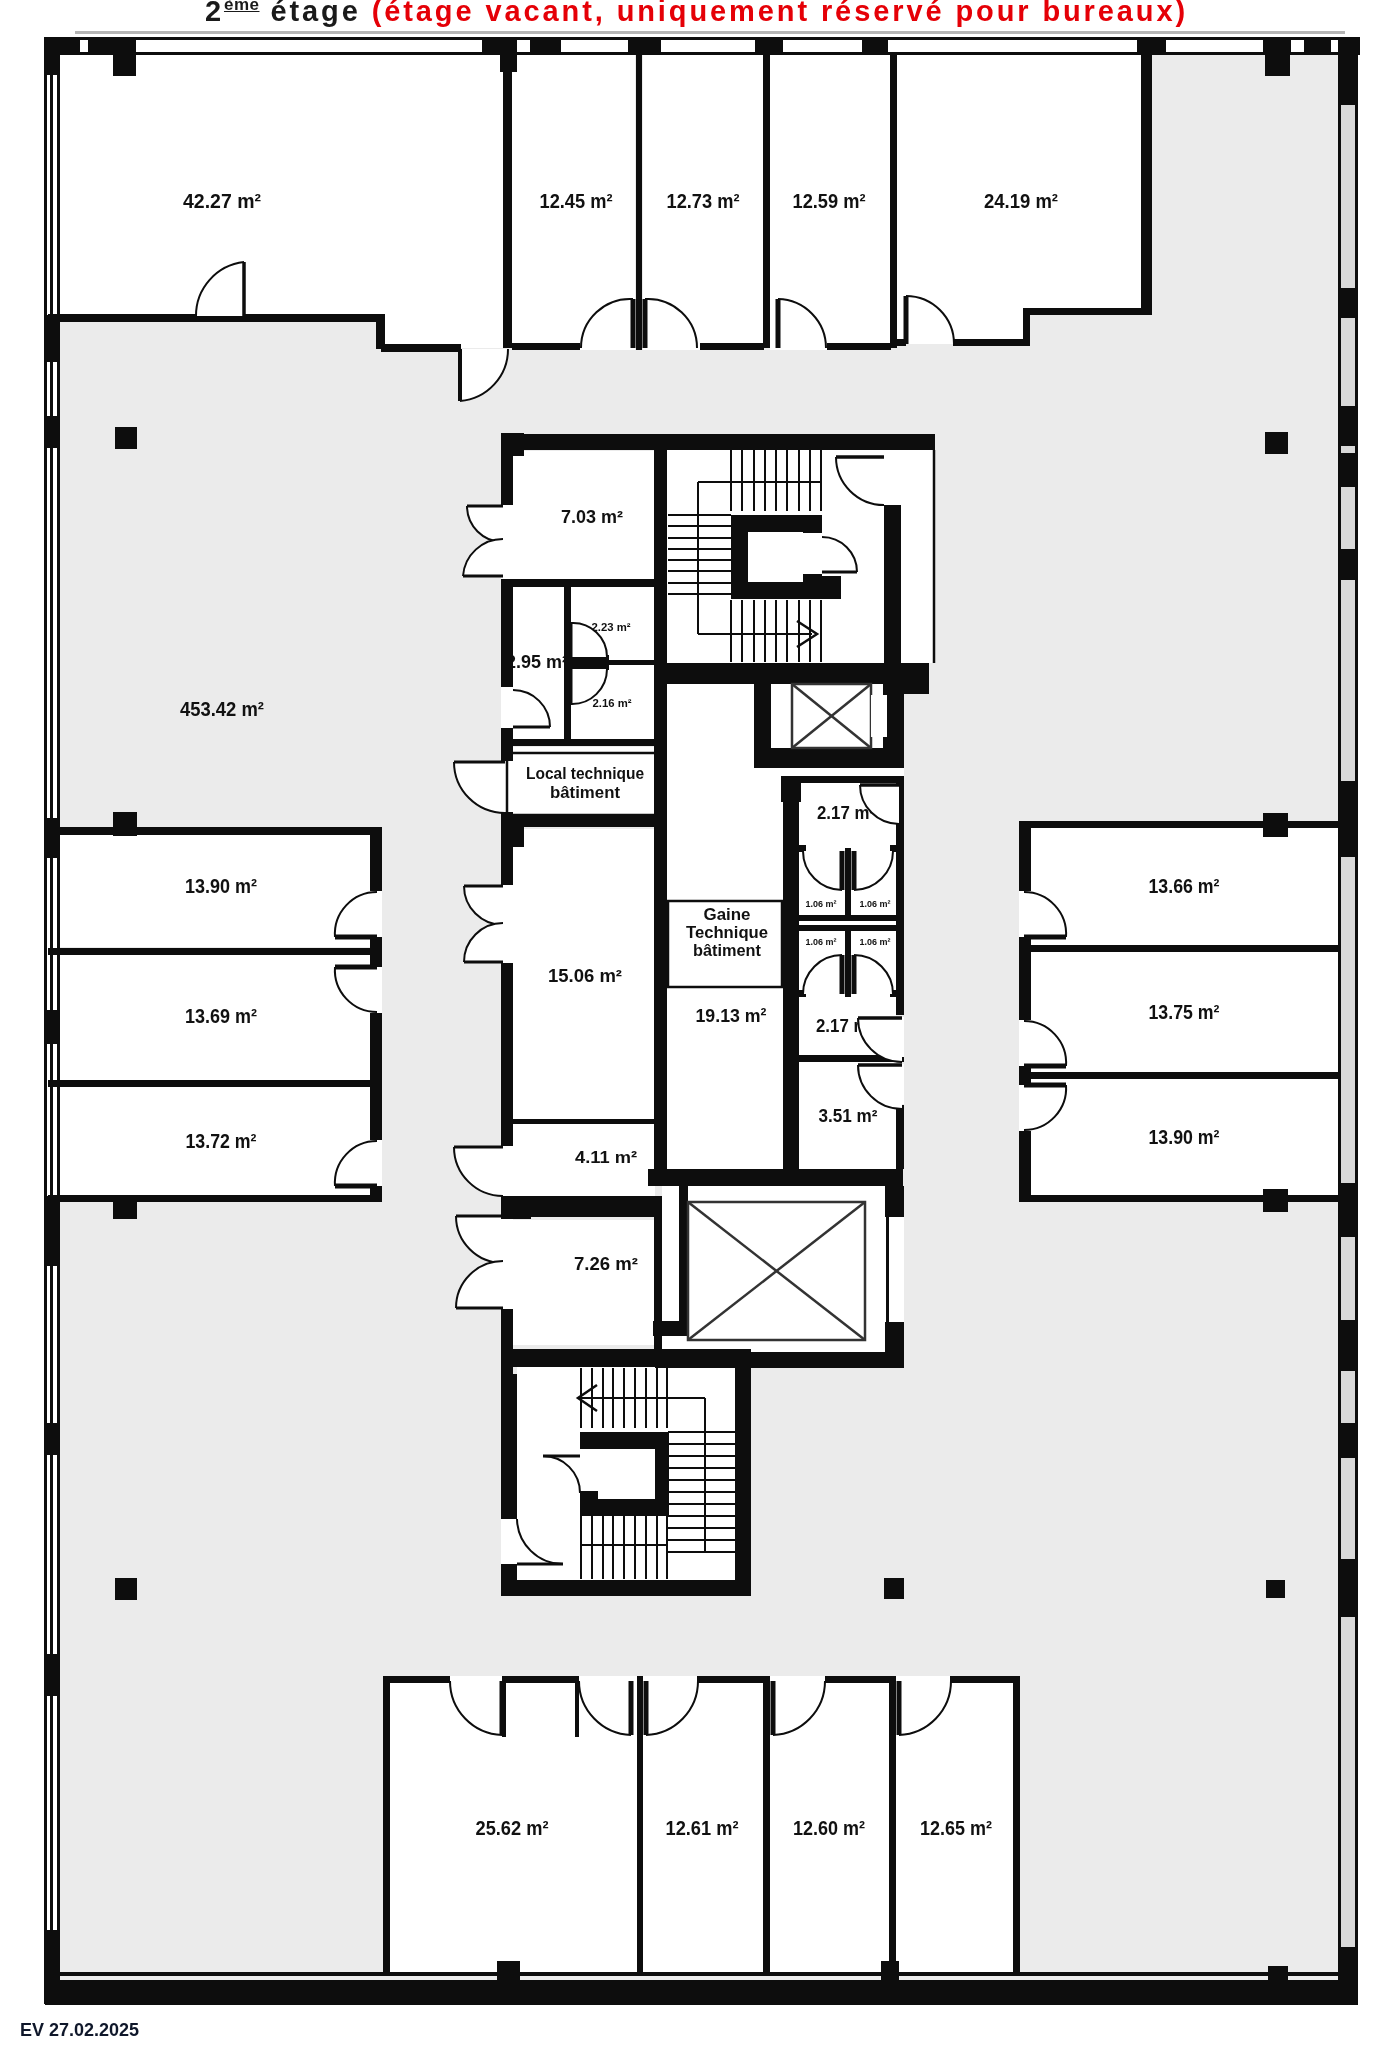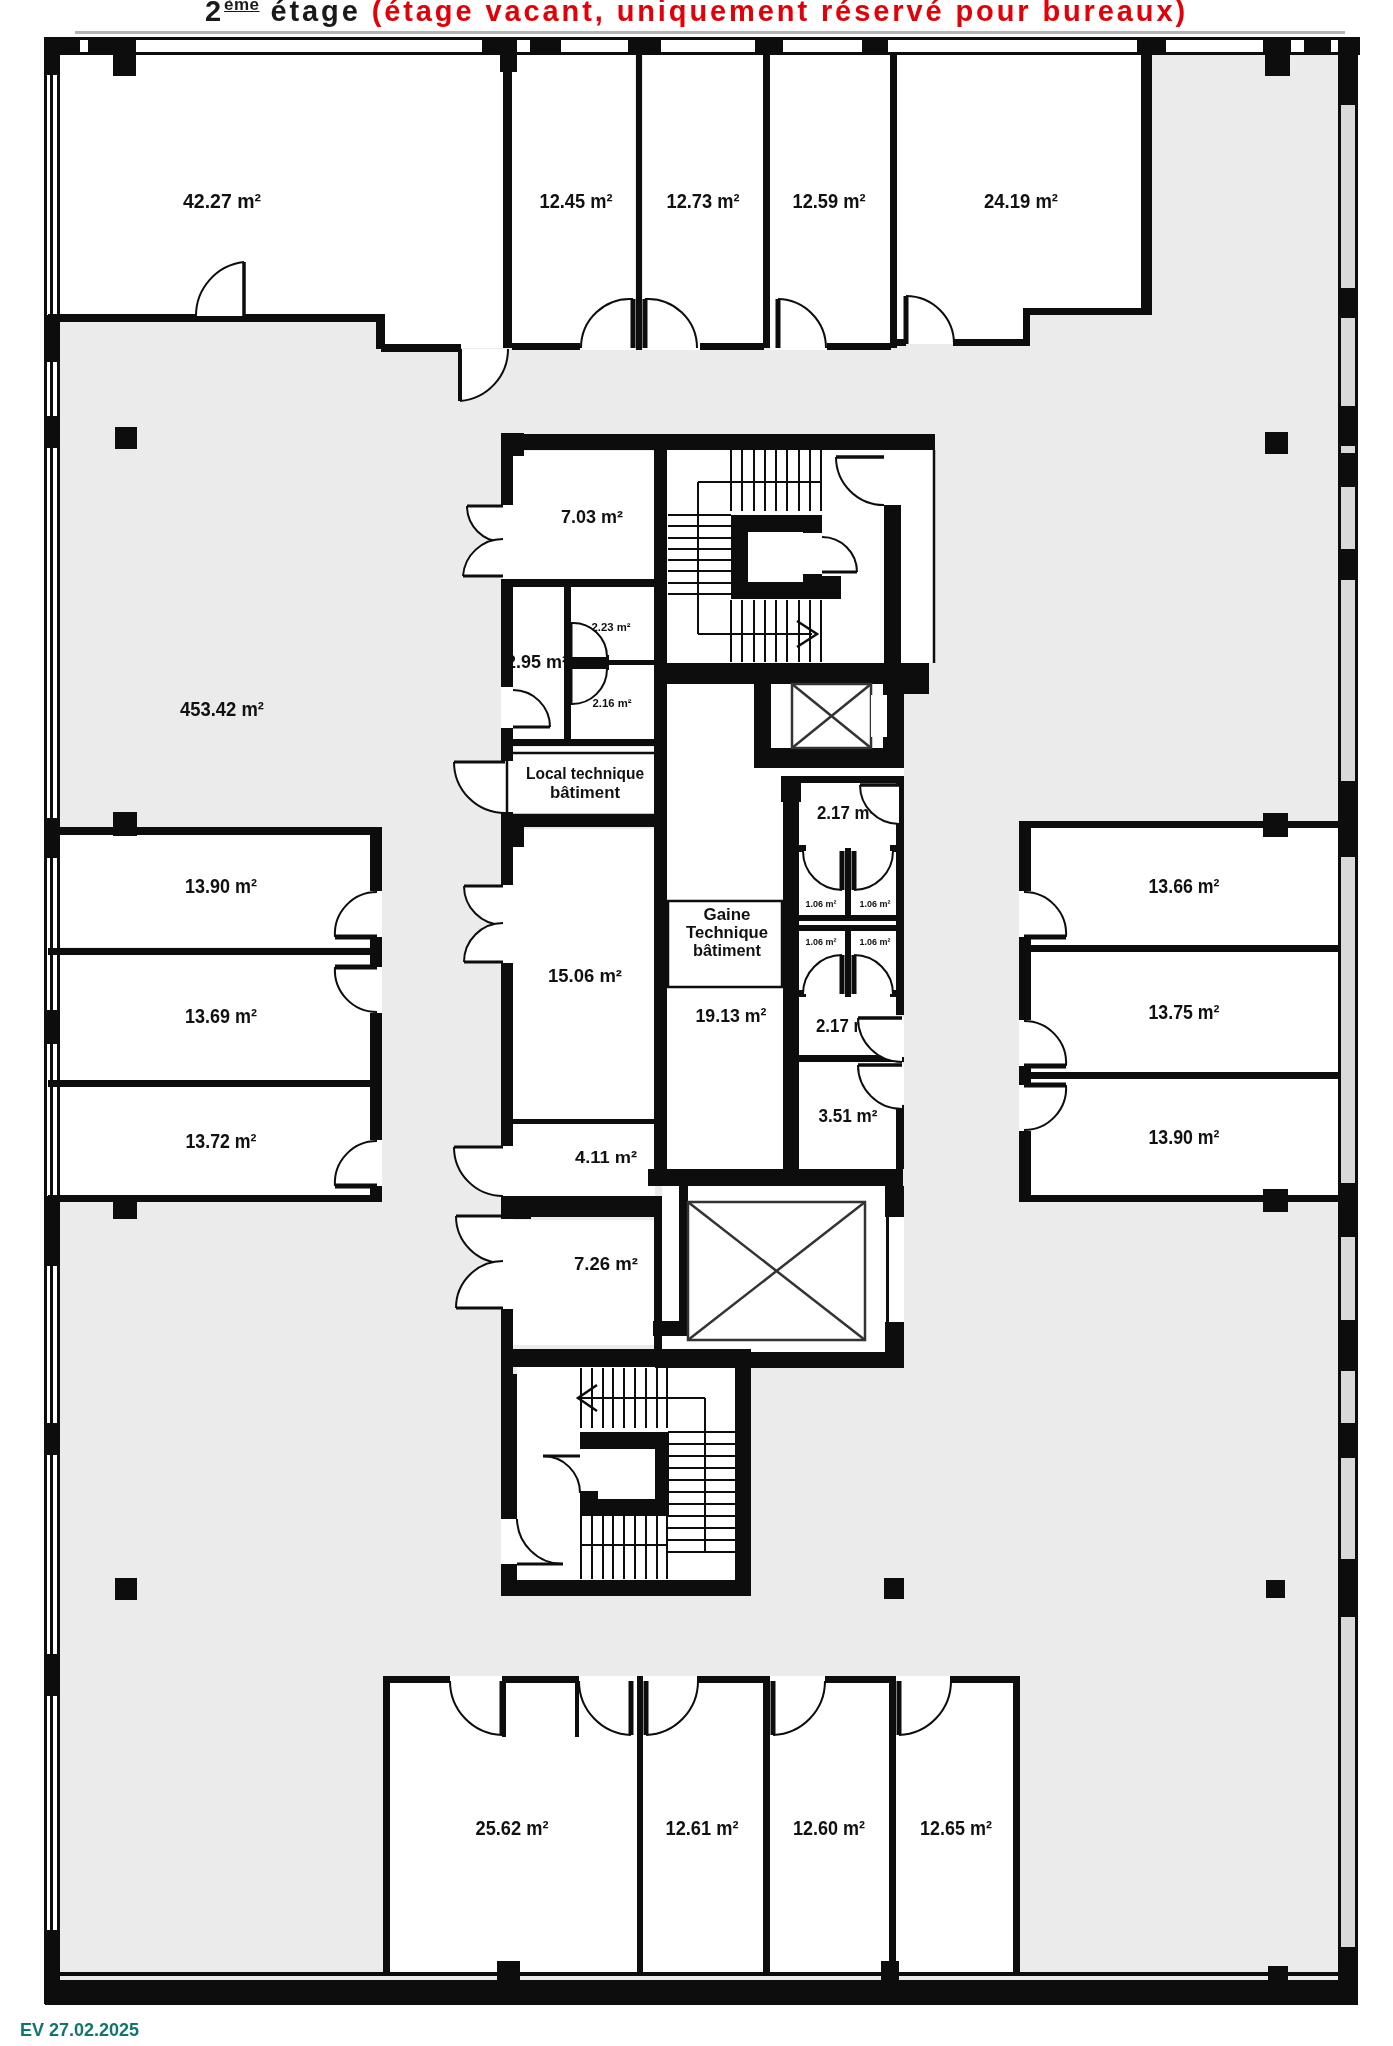--- a/index.html
+++ b/index.html
@@ -3,21 +3,21 @@
 html,body{margin:0;padding:0;background:#fff;}
 #page{position:relative;width:1393px;height:2046px;overflow:hidden;background:#fff;
  font-family:"Liberation Sans",sans-serif;border-radius:29px;}
 svg{position:absolute;left:0;top:0;}
 svg text{font-family:"Liberation Sans",sans-serif;}
 .w{shape-rendering:crispEdges;}
 .r{shape-rendering:crispEdges;}
 #title{position:absolute;top:-5px;left:50%;transform:translateX(-50%);white-space:nowrap;
  font-size:29px;font-weight:bold;color:#1a1a1a;letter-spacing:2.9px;z-index:5;}
 #title sup{font-size:17px;text-decoration:underline;letter-spacing:0.5px;}
-#stamp{position:absolute;left:20px;top:2020px;font-size:18px;font-weight:bold;color:#0f766e;z-index:5;}
+#stamp{position:absolute;left:20px;top:2020px;font-size:18px;font-weight:bold;color:#0f172a;z-index:5;}
 </style></head><body>
 <div id="page">
 
 <div id="title">2<sup>ème</sup> étage <span style="color:#e50007">(étage vacant, uniquement réservé pour bureaux)</span></div>
 <svg width="1393" height="2046" viewBox="0 0 1393 2046">
 
 <rect class="r" x="48" y="53" width="1293" height="1928" fill="#ebebeb"></rect>
 
 <rect class="r" x="60" y="55" width="445" height="261" fill="#ffffff"></rect>
 <rect class="r" x="378" y="316" width="127" height="32" fill="#ffffff"></rect>

